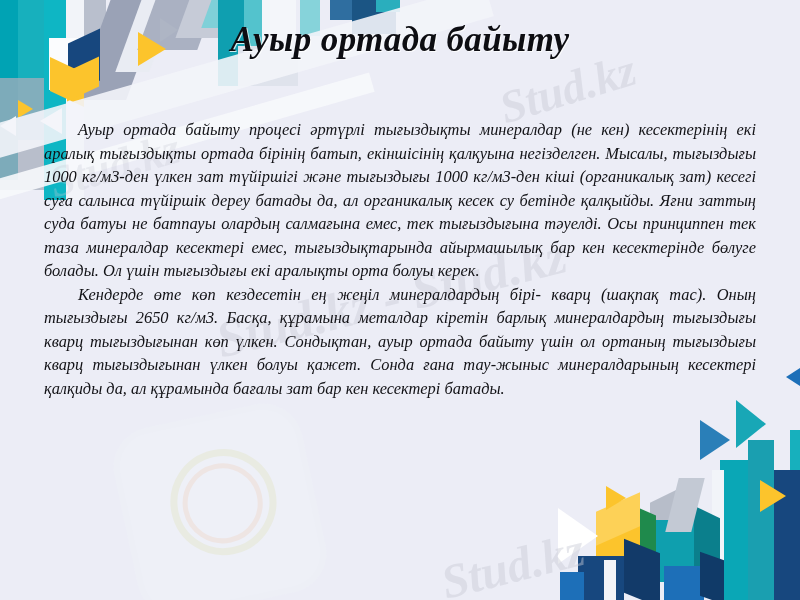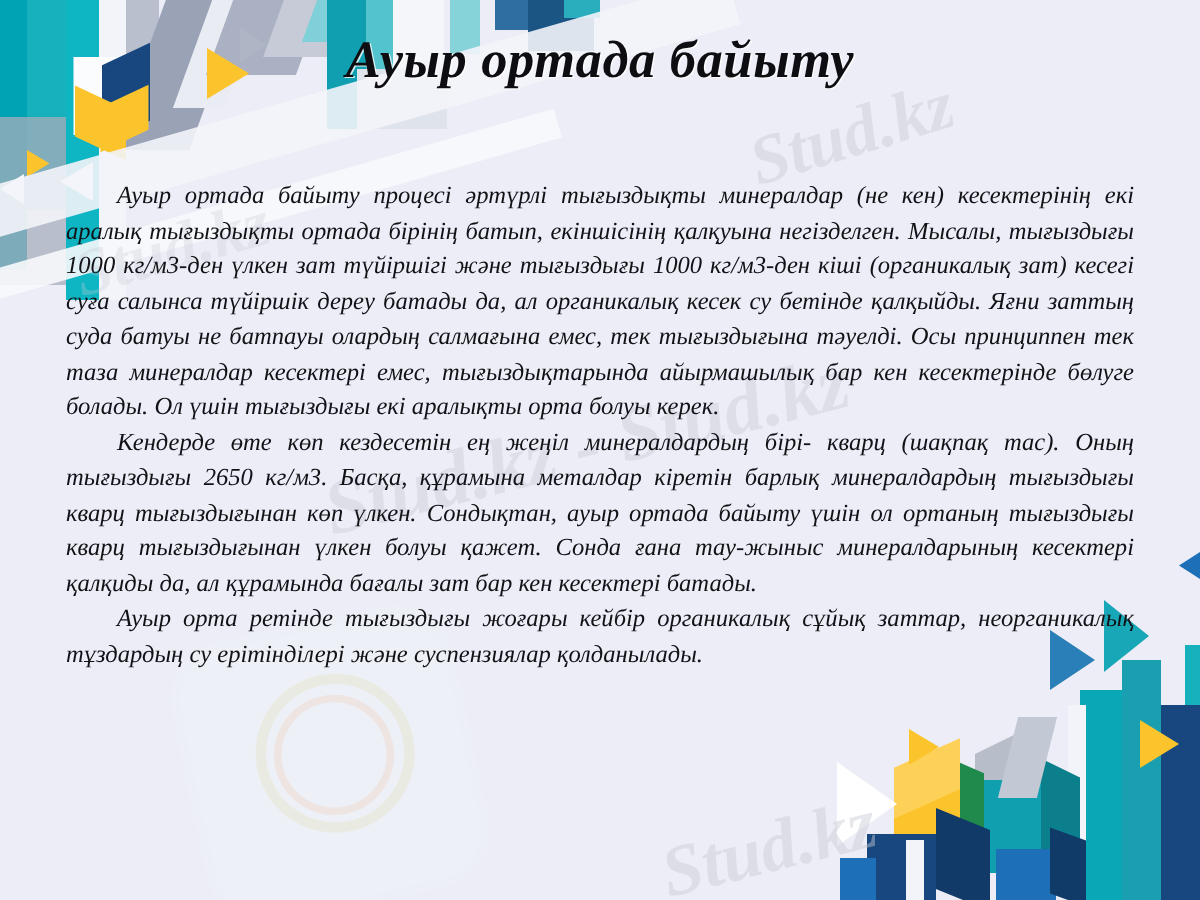--- a/index.html
+++ b/index.html
@@ -150,16 +150,15 @@
   <div class="wm wm-title">Stud.kz</div>
   <div class="wm wm-center">Stud.kz - Stud.kz</div>
   <div class="wm wm-bottom">Stud.kz</div>
   <div class="wm wm-left">Stud.kz</div>
 
   <div class="title">Ауыр ортада байыту</div>
 
   <div class="body">
     <p>Ауыр ортада байыту процесі әртүрлі тығыздықты минералдар (не кен) кесектерінің екі аралық тығыздықты ортада бірінің батып, екіншісінің қалқуына негізделген. Мысалы, тығыздығы 1000 кг/м3-ден үлкен зат түйіршігі және тығыздығы 1000 кг/м3-ден кіші (органикалық зат) кесегі суға салынса түйіршік дереу батады да, ал органикалық кесек су бетінде қалқыйды. Яғни заттың суда батуы не батпауы олардың салмағына емес, тек тығыздығына тәуелді. Осы принциппен тек таза минералдар кесектері емес, тығыздықтарында айырмашылық бар кен кесектерінде бөлуге болады. Ол үшін тығыздығы екі аралықты орта болуы керек.</p>
     <p>Кендерде өте көп кездесетін ең жеңіл минералдардың бірі- кварц (шақпақ тас). Оның тығыздығы 2650 кг/м3. Басқа, құрамына металдар кіретін барлық минералдардың тығыздығы кварц тығыздығынан көп үлкен. Сондықтан, ауыр ортада байыту үшін ол ортаның тығыздығы кварц тығыздығынан үлкен болуы қажет. Сонда ғана тау-жыныс минералдарының кесектері қалқиды да, ал құрамында бағалы зат бар кен кесектері батады.</p>
-    <p>Ауыр орта ретінде тығыздығы жоғары кейбір органикалық сұйық заттар, неорганикалық тұздардың су ерітінділері және суспензиялар қолданылады.</p>
   </div>
 
 </div>
 
 </body></html>

